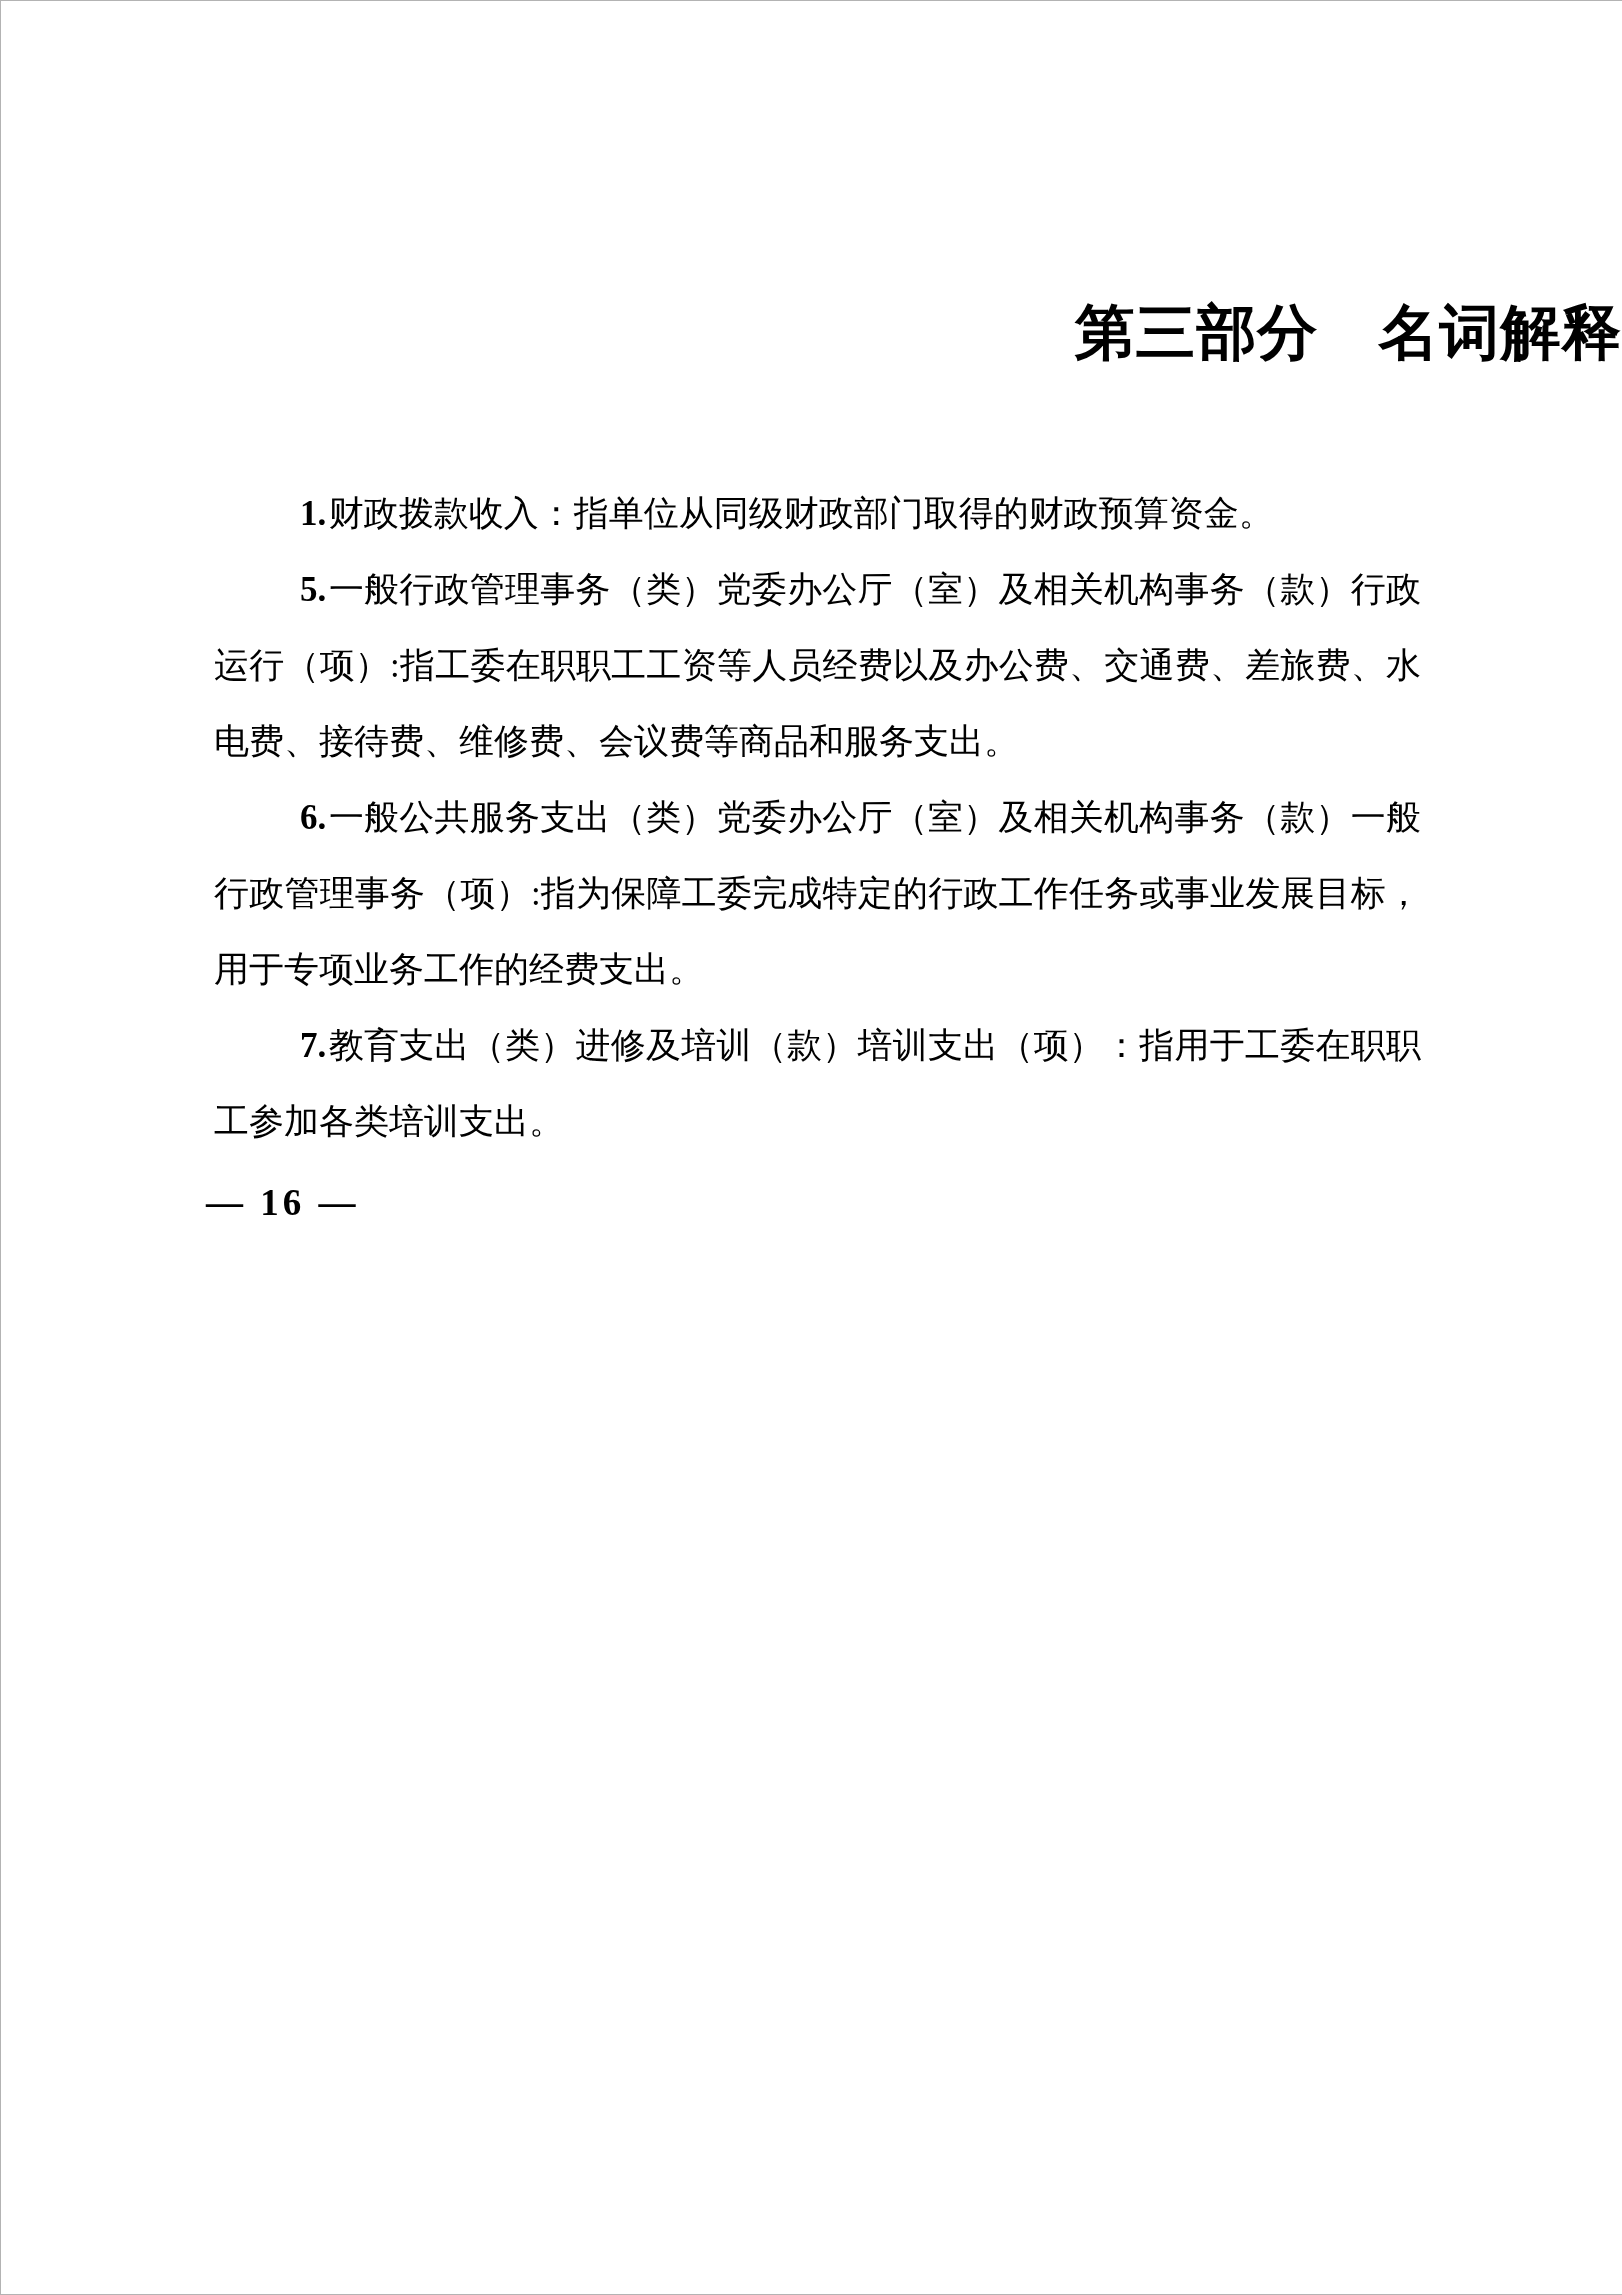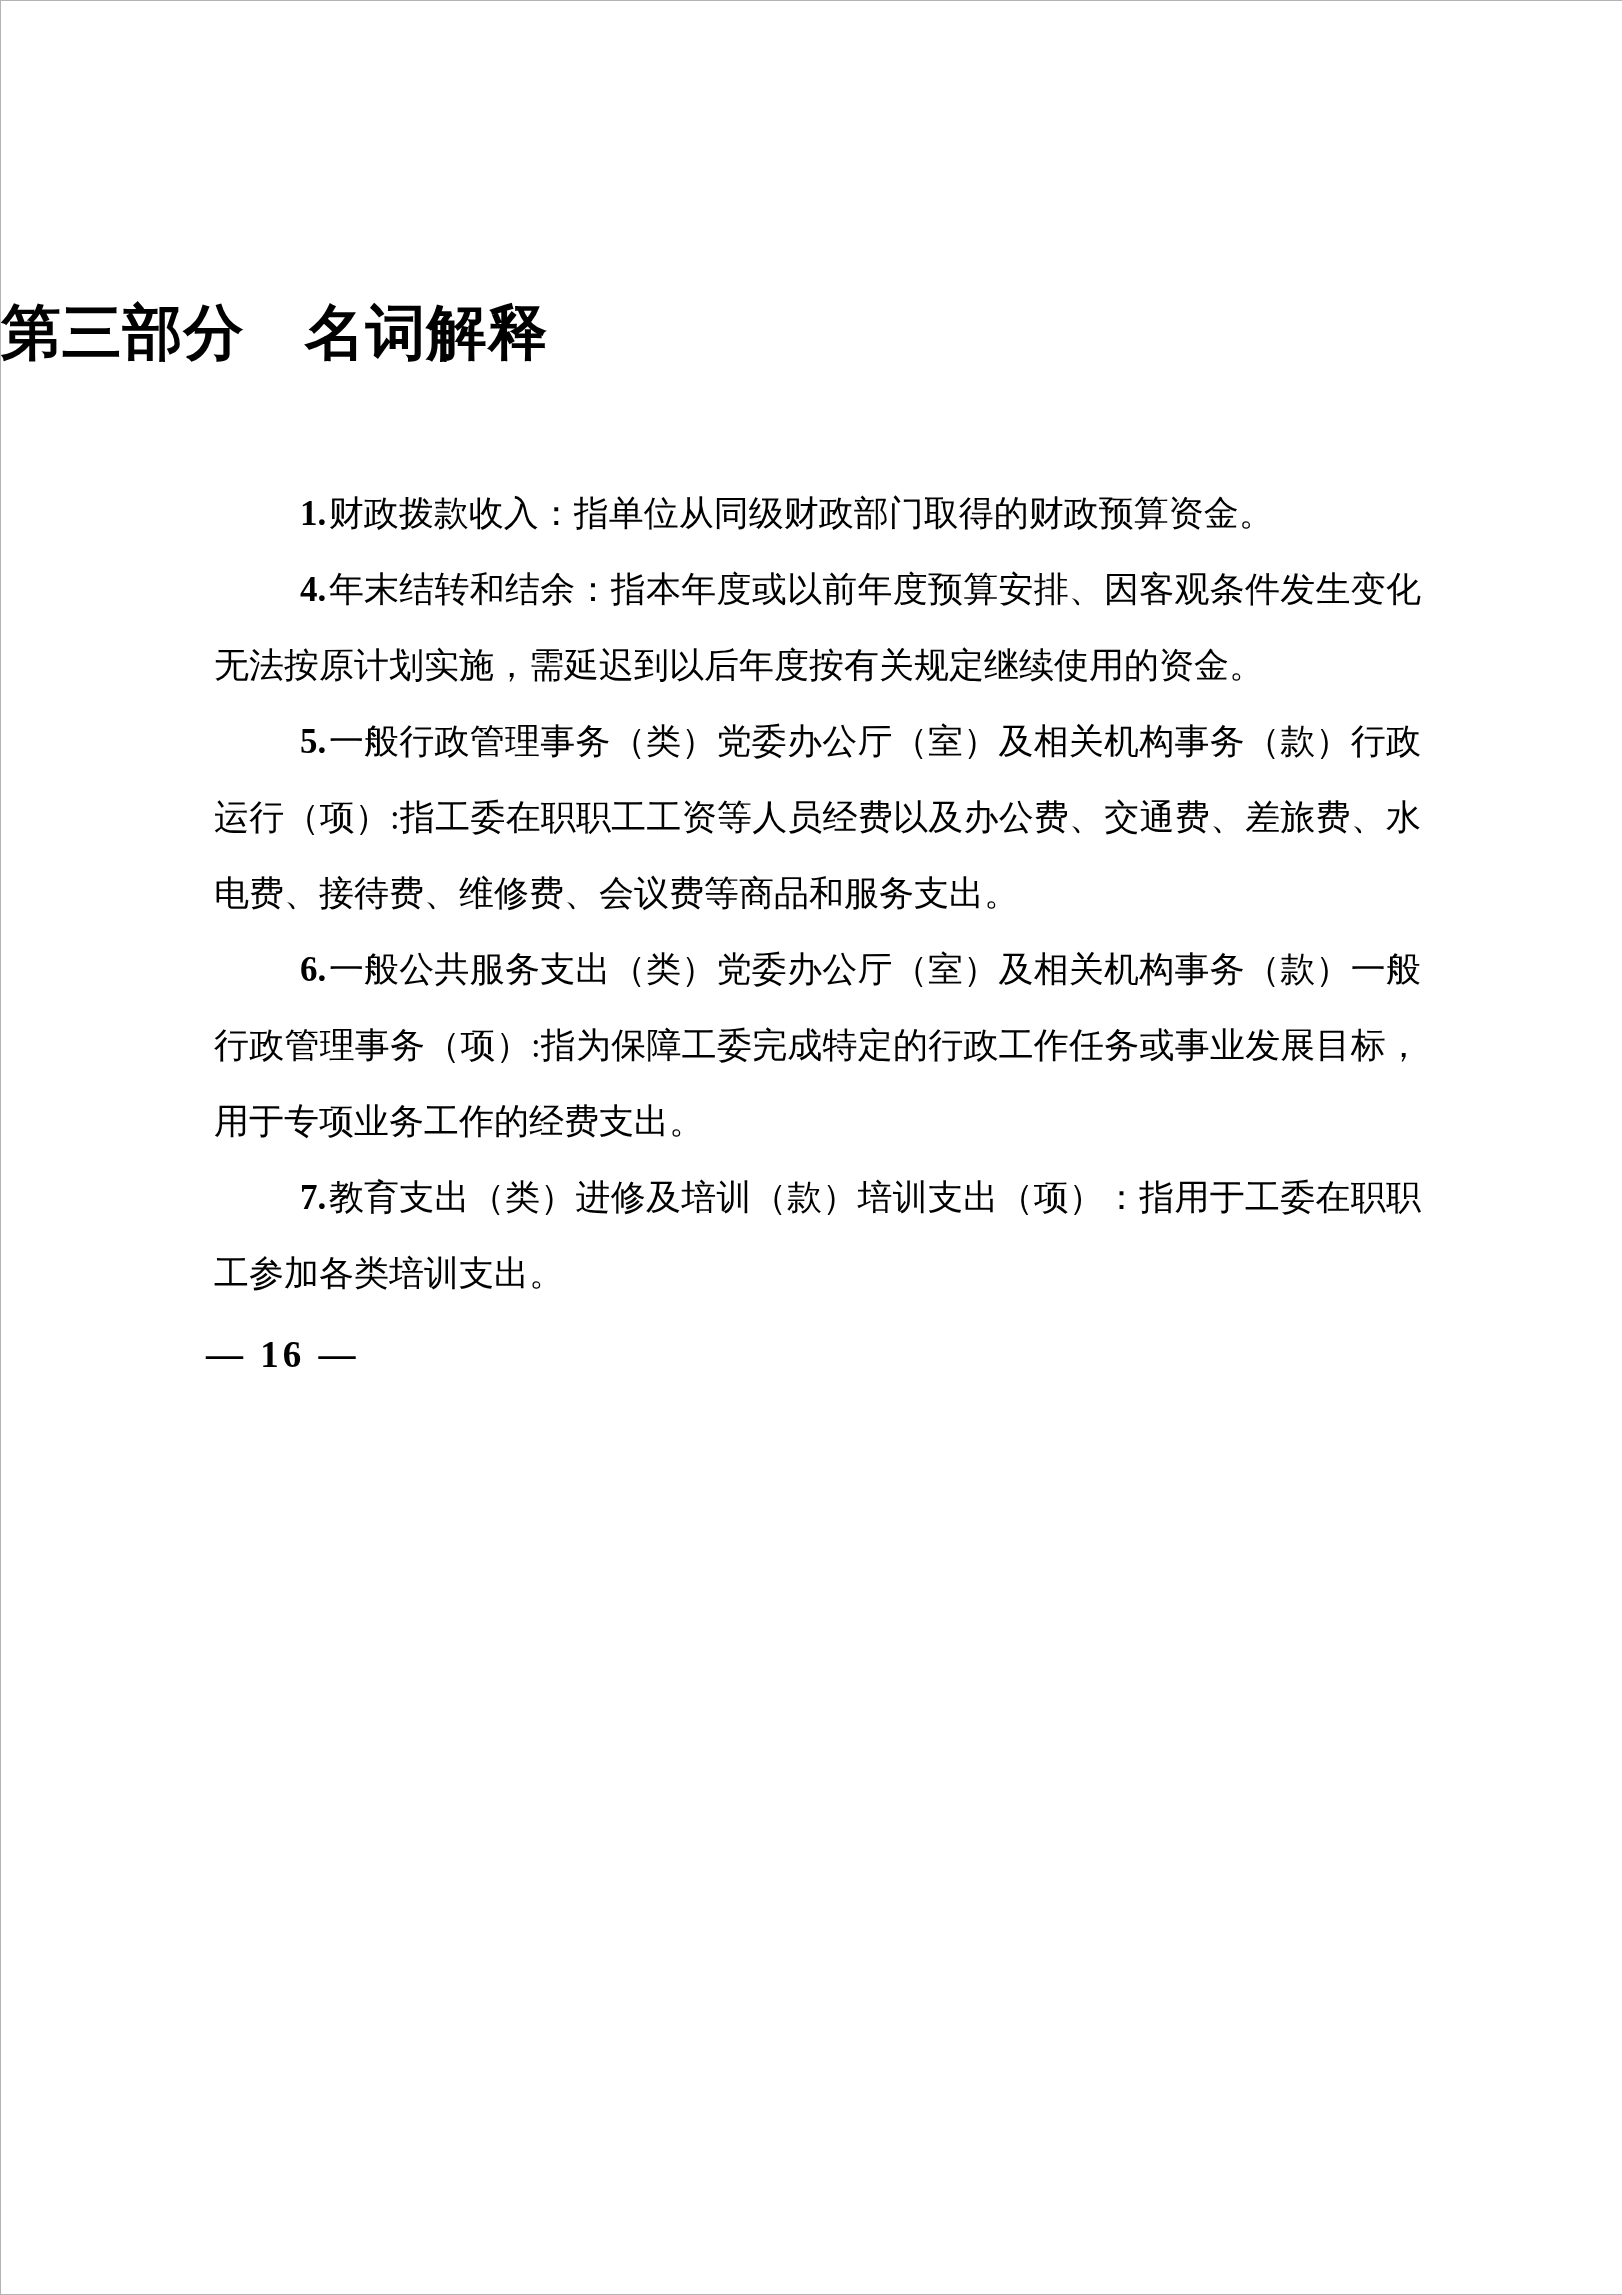--- a/index.html
+++ b/index.html
@@ -17,21 +17,21 @@
     overflow: hidden;
   }
   .page {
     width: 100%;
     height: 100%;
     position: relative;
   }
   .title {
     margin: 299px 0 0 0;
     padding: 0;
-    text-align: left;
+    text-align: right;
     font-size: 60px;
     font-weight: 700;
     line-height: 1.1;
     letter-spacing: 0.8px;
   }
   .content {
     margin: 110px 201px 0 213px;
   }
   .para {
     margin: 0;
@@ -61,21 +61,20 @@
 <div class="page">
 
   <h1 class="title">第三部分　名词解释</h1>
 
   <div class="content">
 
     <p class="para"><b class="num">1.</b><span>财政拨款收入：指单位从同级财政部门取得的财政预算资金。</span></p>
 
 
 
-    <p class="para"><b class="num">4.</b><span>年末结转和结余：指本年度或以前年度预算安排、因客观条件发生变化无法按原计划实施，需延迟到以后年度按有关规定继续使用的资金。</span></p>
 
     <p class="para"><b class="num">5.</b><span>一般行政管理事务（类）党委办公厅（室）及相关机构事务（款）行政运行（项）:指工委在职职工工资等人员经费以及办公费、交通费、差旅费、水电费、接待费、维修费、会议费等商品和服务支出。</span></p>
 
     <p class="para"><b class="num">6.</b><span>一般公共服务支出（类）党委办公厅（室）及相关机构事务（款）一般行政管理事务（项）:指为保障工委完成特定的行政工作任务或事业发展目标，用于专项业务工作的经费支出。</span></p>
 
     <p class="para"><b class="num">7.</b><span>教育支出（类）进修及培训（款）培训支出（项）：指用于工委在职职工参加各类培训支出。</span></p>
 
 
   </div>
 

